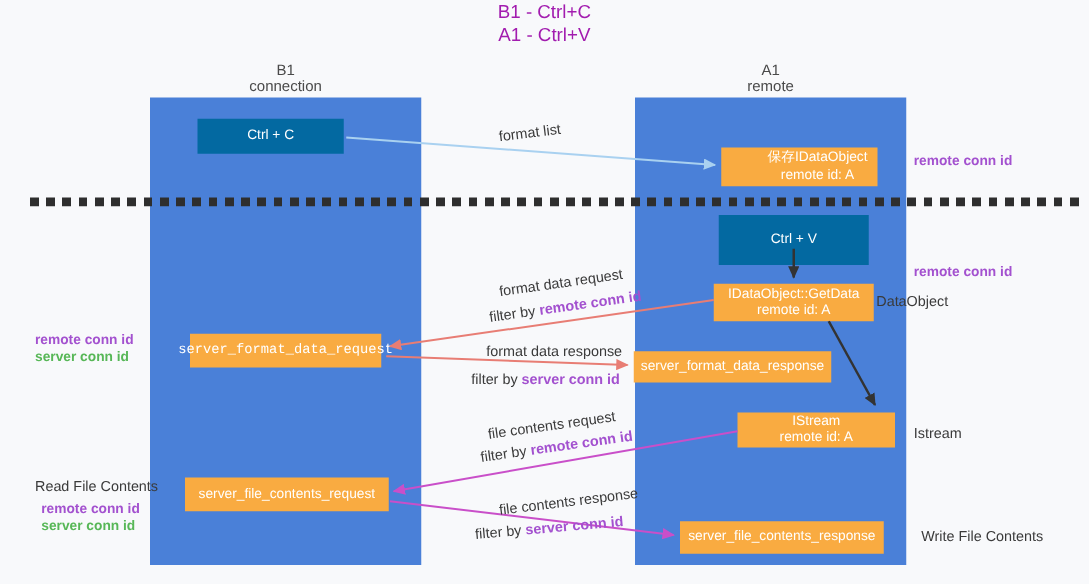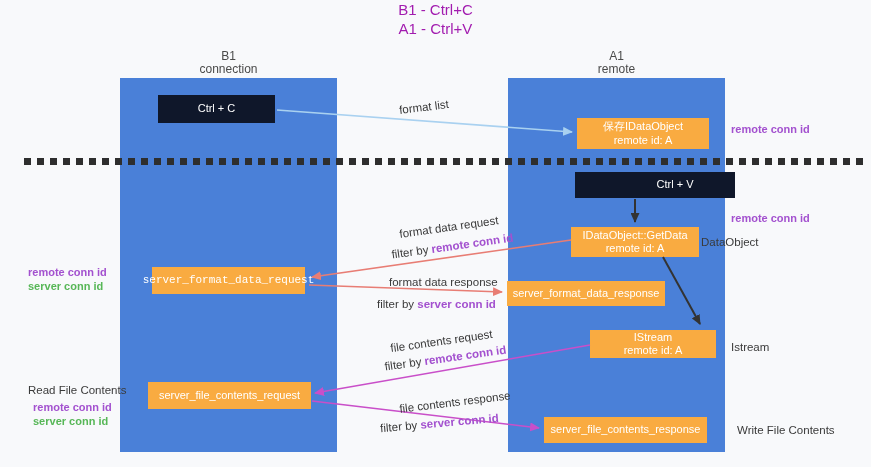--- a/index.html
+++ b/index.html
@@ -19,21 +19,21 @@
   
   .lane{top:78px;width:217px;height:374px;background:#4a80d8;z-index:1;}
   .lane.left{left:120px;}
   .lane.right{left:508px;}
   
   .dashed{left:24px;top:158px;width:840px;height:7px;z-index:3;
     background:repeating-linear-gradient(90deg,#2e2e2e 0 7px,transparent 7px 13px);}
   
   .box{display:flex;align-items:center;justify-content:center;flex-direction:column;
     color:#fff;font-size:11px;line-height:13.5px;text-align:center;z-index:2;}
-  .green{background:#0f172a;}
+  .green{background:#0369a1;}
   .orange{background:#f9ab41;}
   
   svg.overlay{left:0;top:0;z-index:4;pointer-events:none;}
   
   .flow-label{font-size:11.5px;color:#3a3a3a;white-space:nowrap;z-index:5;}
   .r5{transform:rotate(-5deg);}
   .r7{transform:rotate(-7deg);}
   .r8{transform:rotate(-8deg);}
   .purple{color:#a351cf;font-weight:700;}
   .greenc{color:#57b757;font-weight:700;}
@@ -59,26 +59,26 @@
 
 <div class="abs lane left"></div>
 <div class="abs lane right"></div>
 
 <div class="abs dashed"></div>
 
 <div class="abs box green" style="left:158px;top:95px;width:117px;height:28px;">
   <div>Ctrl + C</div>
 </div>
 
-<div class="abs box orange" style="left:577px;top:118px;width:132px;height:31px;">
+<div class="abs box orange" style="left:577px;top:118px;width:96px;height:31px;padding-left:29px;">
   <div>保存IDataObject</div>
   <div>remote id: A</div>
 </div>
 
-<div class="abs box green" style="left:575px;top:172px;width:120px;height:26px;padding-left:40px;">
+<div class="abs box green" style="left:575px;top:172px;width:120px;height:40px;">
   <div>Ctrl + V</div>
 </div>
 
 <div class="abs box orange" style="left:571px;top:227px;width:128px;height:30px;">
   <div>IDataObject::GetData</div>
   <div>remote id: A</div>
 </div>
 
 <div class="abs box orange" style="left:152px;top:267px;width:153px;height:27px;font-family:Liberation Mono, monospace;">
   <div>server_format_data_request</div>

